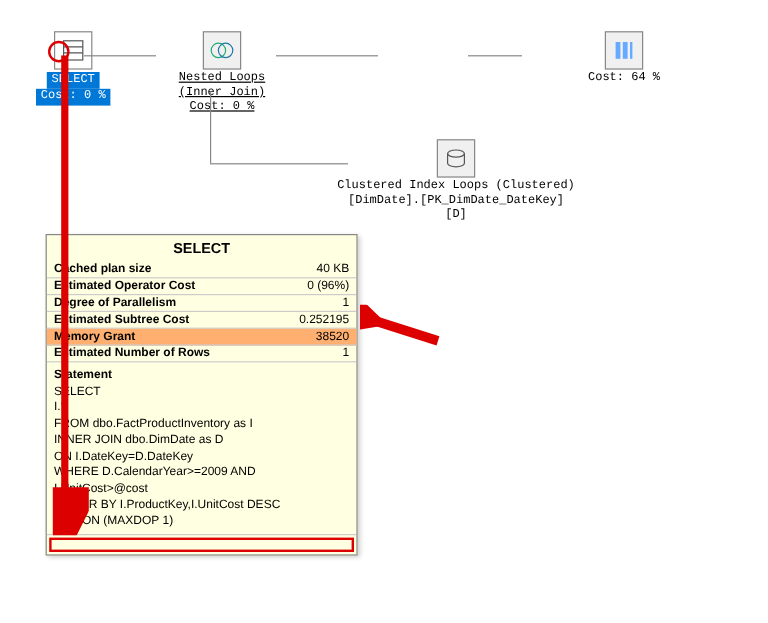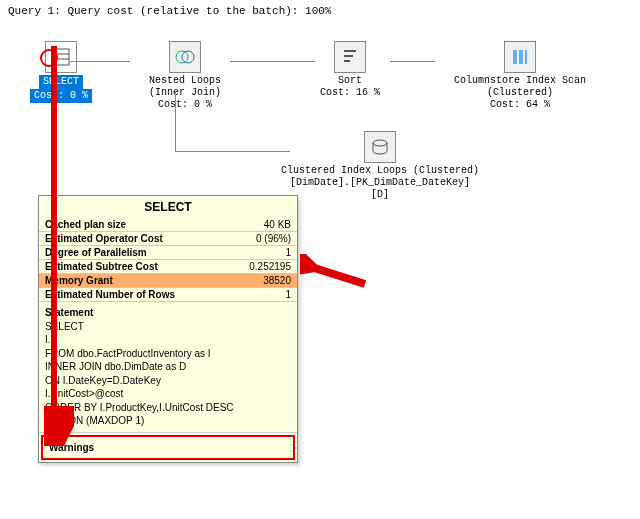--- a/index.html
+++ b/index.html
@@ -43,21 +43,21 @@
     }
     .node-select { left: 30px; top: 10px; }
     .node-select .node-icon { background: #fff; }
     .node-select .sel-label {
       background: #0078d7;
       color: #fff;
       padding: 1px 4px;
       font-size: 10px;
       display: inline-block;
     }
-    .node-nested { left: 130px; top: 10px; width: 110px; }
+    .node-nested { left: 130px; top: 10px; width: 110px; text-decoration: underline; }
     .node-sort { left: 310px; top: 10px; width: 80px; }
     .node-colscan { left: 430px; top: 10px; width: 180px; }
     .node-seek { left: 280px; top: 100px; width: 200px; }
     .warn-circle {
       position: absolute;
       left: 40px; top: 18px;
       width: 18px; height: 18px;
       border: 2px solid #d00;
       border-radius: 50%;
       z-index: 5;
@@ -115,21 +115,20 @@
       z-index: 10;
     }
     .red-arrow svg { display: block; }
     .ra1 { left: 44px; top: 46px; }
     .ra2 { left: 300px; top: 254px; }
   </style>
 </head>
 <body>
 
 <div class="header">
-  <div>Query 1: Query cost (relative to the batch): 100%</div>
 </div>
 
 <div class="plan-area">
 
   <div class="warn-circle"></div>
 
   <div class="node node-select">
     <div class="node-icon">
       <svg width="20" height="20">
           <rect x="2" y="2" width="16" height="16" fill="#fff" stroke="#555"></rect>
@@ -146,39 +145,29 @@
       <svg width="22" height="20">
           <circle cx="8" cy="10" r="6" fill="none" stroke="#2a7"></circle>
           <circle cx="14" cy="10" r="6" fill="none" stroke="#27a"></circle>
         </svg>
     </div>
     <div>Nested Loops</div>
     <div>(Inner Join)</div>
     <div>Cost: 0 %</div>
   </div>
 
-  <div class="node node-sort">
-    <div class="node-icon">
-      <svg width="20" height="20">
-          <path d="M4 4 h12 M4 9 h9 M4 14 h6" stroke="#555" stroke-width="2"></path>
-        </svg>
-    </div>
-    <div>Sort</div>
-    <div>Cost: 16 %</div>
-  </div>
 
   <div class="node node-colscan">
     <div class="node-icon">
       <svg width="20" height="20">
           <rect x="3" y="3" width="4" height="14" fill="#6af"></rect>
           <rect x="9" y="3" width="4" height="14" fill="#6af"></rect>
           <rect x="15" y="3" width="2" height="14" fill="#6af"></rect>
         </svg>
     </div>
-    <div>Columnstore Index Scan (Clustered)</div>
     <div>Cost: 64 %</div>
   </div>
 
   <div class="node node-seek">
     <div class="node-icon">
       <svg width="20" height="20">
           <ellipse cx="10" cy="6" rx="7" ry="3" fill="none" stroke="#555"></ellipse>
           <path d="M3 6 v8 a7 3 0 0 0 14 0 v-8" fill="none" stroke="#555"></path>
         </svg>
     </div>
@@ -221,27 +210,27 @@
     <span>1</span>
   </div>
 
   <div class="stmt-block">
     <div class="hdr">Statement</div>
     <div>SELECT</div>
     <div>I.*</div>
     <div>FROM dbo.FactProductInventory as I</div>
     <div>INNER JOIN dbo.DimDate as D</div>
     <div>ON I.DateKey=D.DateKey</div>
+    <div>WHERE D.CalendarYear&gt;=2009 AND</div>
     <div>I.UnitCost&gt;@cost</div>
     <div>ORDER BY I.ProductKey,I.UnitCost DESC</div>
     <div>OPTION (MAXDOP 1)</div>
   </div>
 
   <div class="warn-block">
-    <div class="hdr">Warnings</div>
   </div>
 </div>
 
 <div class="red-arrow ra1">
   <svg width="30" height="400">
     <defs>
         <marker id="ah1" markerWidth="10" markerHeight="10" refX="5" refY="5" orient="auto">
           <path d="M0,0 L10,5 L0,10 z" fill="#d00"></path>
         </marker>
       </defs>

